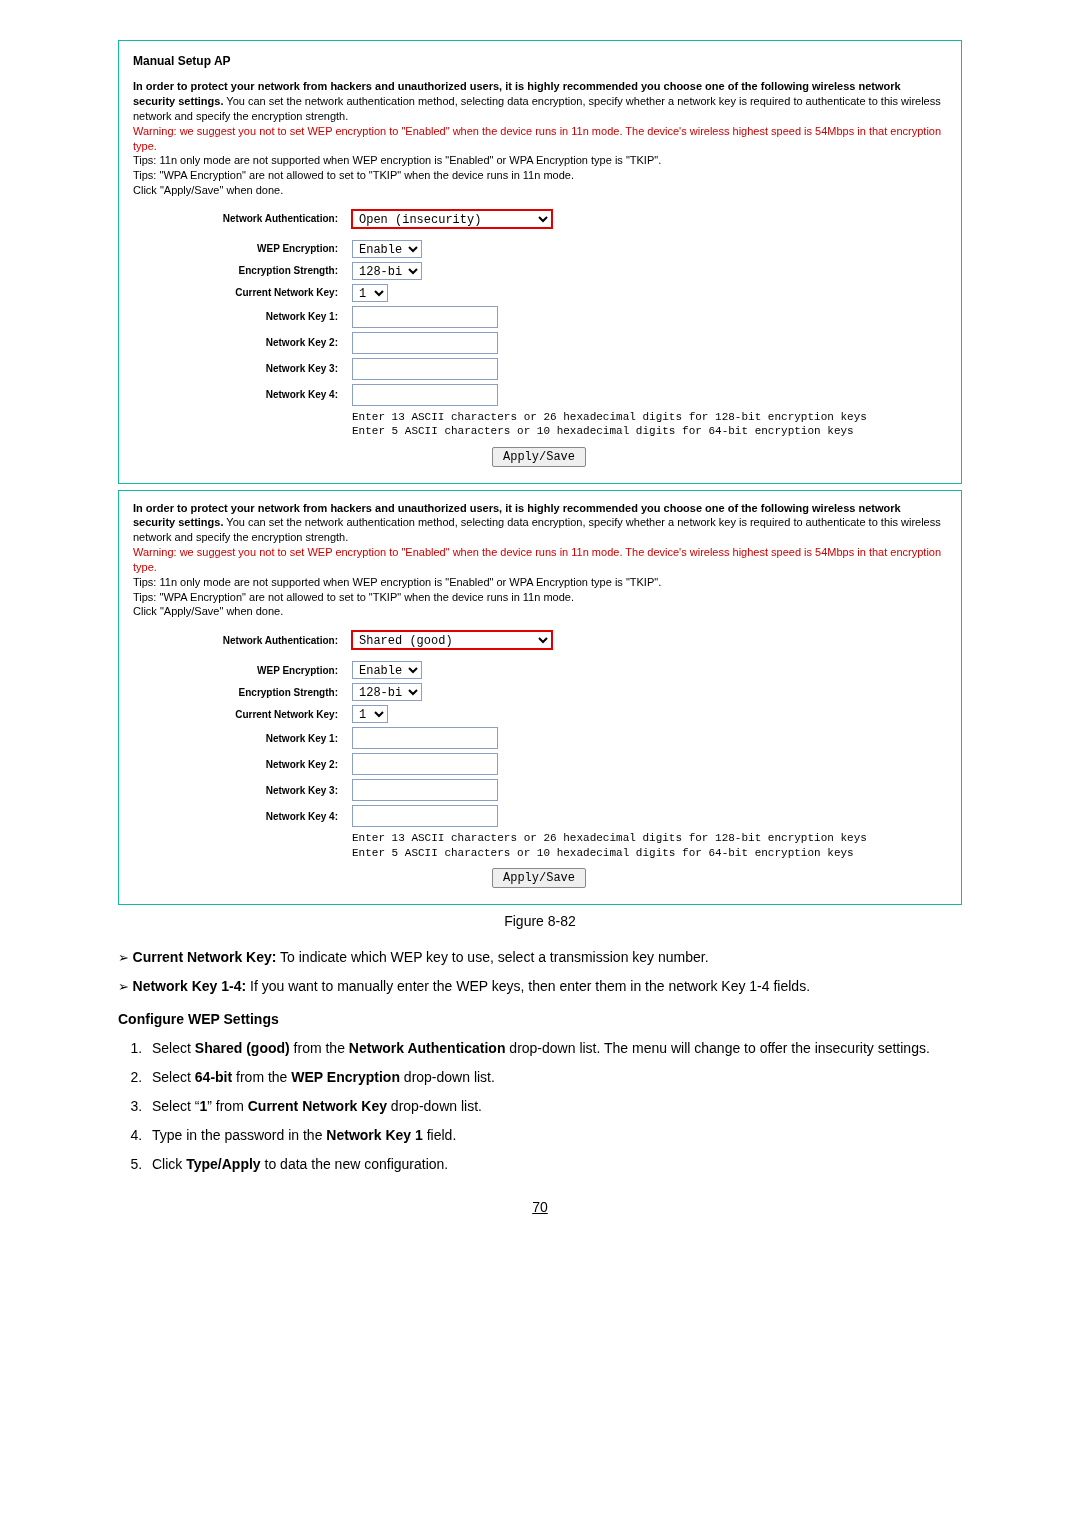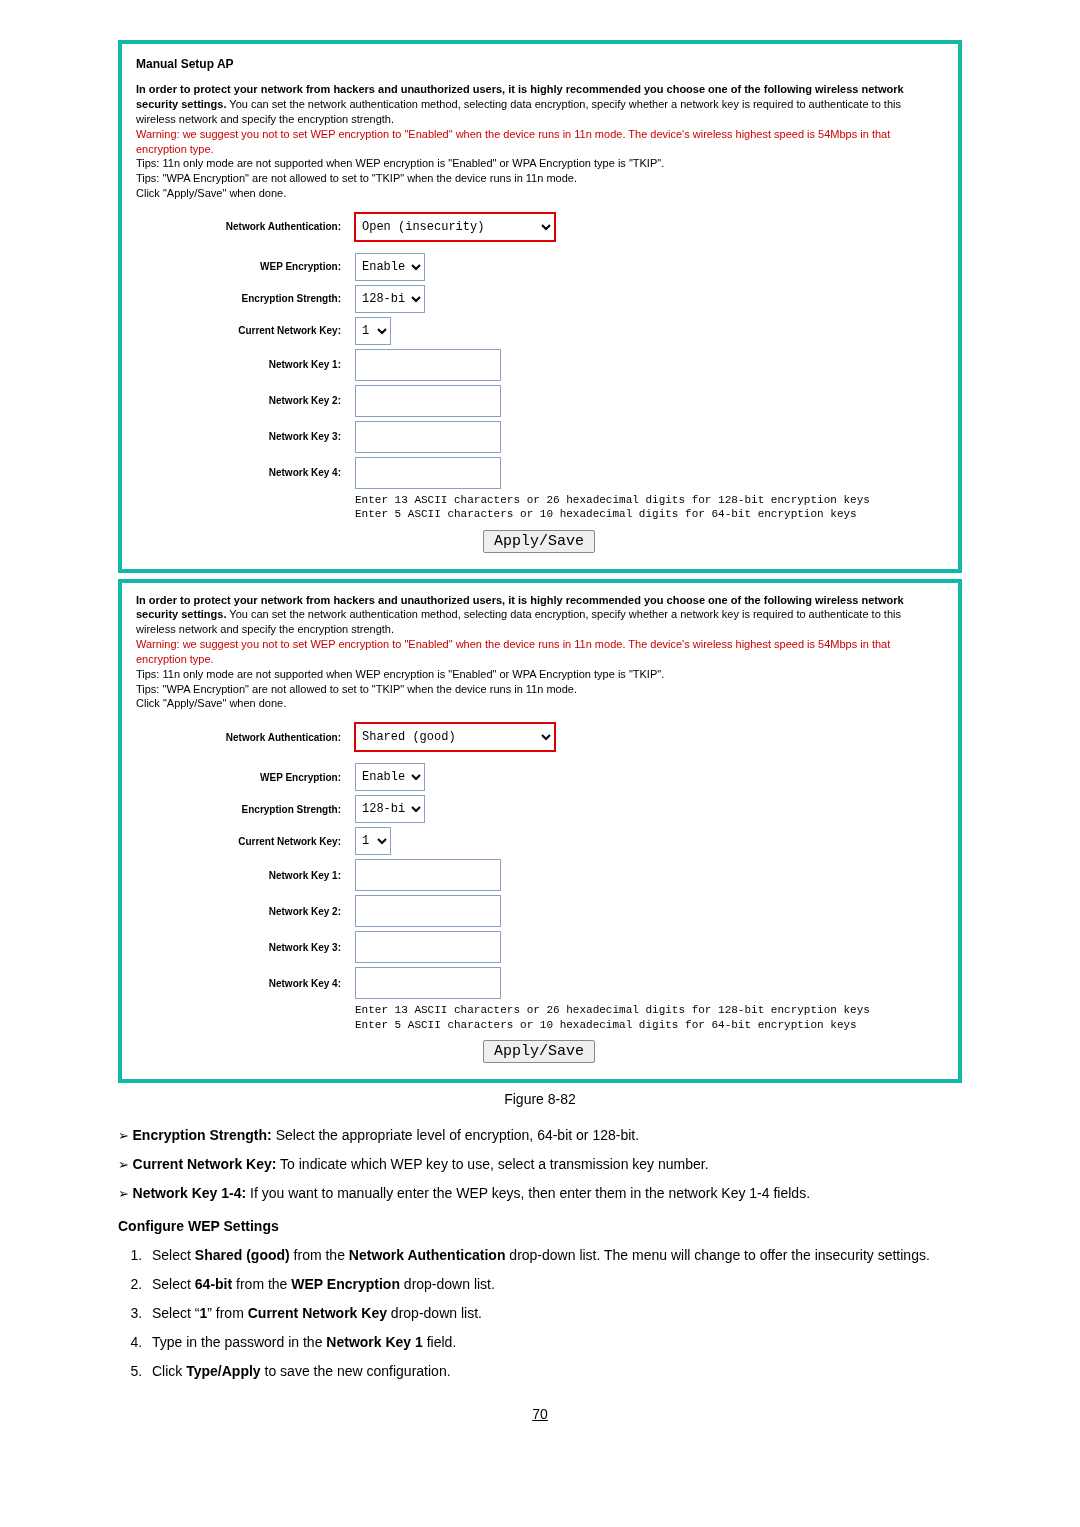--- a/index.html
+++ b/index.html
@@ -15,21 +15,21 @@
   .header-bar {
     background: #000;
     color: #fff;
     font-weight: bold;
     font-size: 15px;
     padding: 6px 12px;
     margin-bottom: 14px;
   }
   .header-bar .model { margin-right: 14px; }
   .panel {
-    border: 4px solid #14b8a6;
+    border: 1px solid #14b8a6;
     padding: 10px 16px 16px 14px;
     margin-bottom: 6px;
     font-size: 11px;
     line-height: 1.35;
   }
   .panel h4 {
     font-size: 12px;
     margin: 2px 0 10px 0;
     font-weight: bold;
   }
@@ -43,32 +43,32 @@
     font-weight: bold;
     font-size: 10px;
     margin-right: 14px;
   }
   select, input[type=text] {
     font-family: "Courier New", monospace;
     font-size: 12px;
     border: 1px solid #8aa0c0;
     padding: 1px 2px;
     background: #fff;
-    height: 28px;
+    height: 18px;
   }
   select.wide { width: 200px; }
   select.narrow { width: 70px; }
   select.tiny { width: 36px; }
   input.key { width: 140px; }
   .highlight-red { outline: 2px solid #e00000; outline-offset: -1px; }
   .hint { margin-left: 219px; font-size: 11px; line-height: 1.3; font-family: Liberation Mono, monospace; }
   .apply-wrap { text-align: center; margin-top: 8px; }
   button.apply {
     font-family: "Courier New", monospace;
-    font-size: 15px;
+    font-size: 12px;
     background: #efefef;
     border: 1px solid #888;
     border-radius: 2px;
     padding: 2px 10px;
   }
   .fig-caption { text-align: center; font-size: 14px; margin: 8px 0 18px 0; }
   .doc-section { font-size: 14px; line-height: 1.5; }
   .doc-section ul, .doc-section ol { margin: 6px 0 12px 22px; padding-left: 12px; }
   .doc-section li { margin-bottom: 8px; }
   .doc-section .arrow { list-style: none; margin-left: 0; padding-left: 0; }
@@ -204,23 +204,20 @@
     </div>
     <div class="apply-wrap">
       <button class="apply">Apply/Save</button>
     </div>
   </div>
   <div class="fig-caption">Figure 8-82</div>
 
   <div class="doc-section">
     <ul class="arrow">
       <li>
-        <b>Encryption Strength:</b><span> Select the appropriate level of encryption, 64-bit or 128-bit.</span>
-      </li>
-      <li>
         <b>Current Network Key:</b><span> To indicate which WEP key to use, select a transmission key number.</span>
       </li>
       <li>
         <b>Network Key 1-4:</b><span> If you want to manually enter the WEP keys, then enter them in the network Key 1-4 fields.</span>
       </li>
     </ul>
 
     <h5>Configure WEP Settings</h5>
 
     <ol>
@@ -230,19 +227,19 @@
       <li>
         <span>Select </span><b>64-bit</b><span> from the </span><b>WEP Encryption</b><span> drop-down list.</span>
       </li>
       <li>
         <span>Select “</span><b>1</b><span>” from </span><b>Current Network Key</b><span> drop-down list.</span>
       </li>
       <li>
         <span>Type in the password in the </span><b>Network Key 1</b><span> field.</span>
       </li>
       <li>
-        <span>Click </span><b>Type/Apply</b><span> to save the new configuration.</span>
+        <span>Click </span><b>Type/Apply</b><span> to data the new configuration.</span>
       </li>
     </ol>
   </div>
 
   <div class="page-num">70</div>
 </div>
 
 </body></html>

